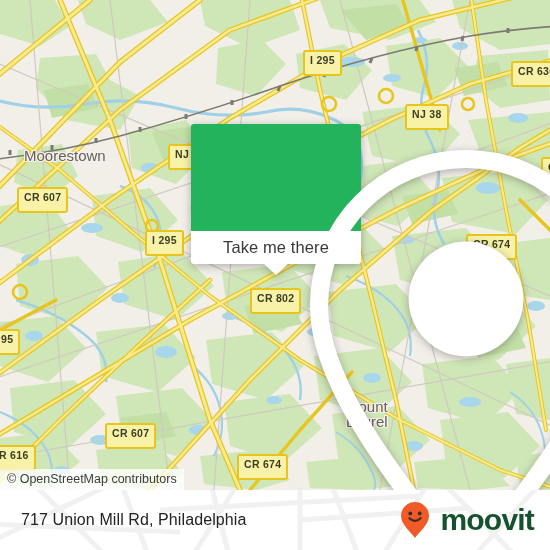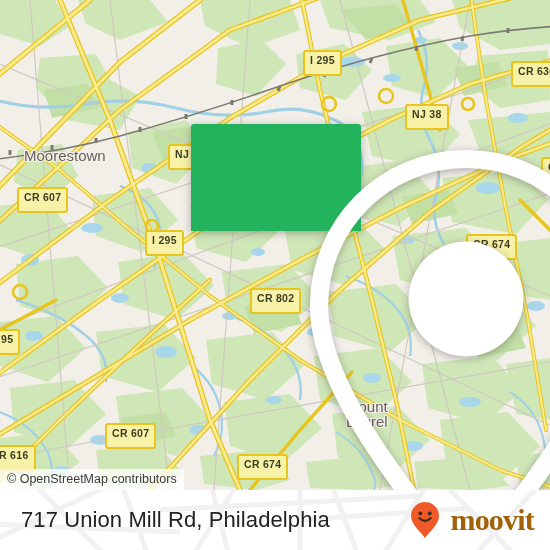--- a/index.html
+++ b/index.html
@@ -138,41 +138,41 @@
     left: 0; top: 0;
     width: 550px; height: 60px;
     opacity: 1;
   }
   #address {
     position: absolute;
     left: 21px;
     top: 50%;
     transform: translateY(-50%);
     color: #222222;
-    font-size: 22px;
+    font-size: 16px;
     letter-spacing: 0.1px;
     white-space: nowrap;
     font-family: "Liberation Sans", sans-serif;
   }
   #logo {
     position: absolute;
     right: 16px;
     top: 50%;
     transform: translateY(-50%);
     display: flex;
     align-items: center;
   }
   #logo-text {
-    color: #a16207;
+    color: #14532d;
     font-size: 30px;
     font-weight: bold;
     letter-spacing: -0.8px;
     line-height: 1;
     margin-left: 10px;
-    font-family: Liberation Serif, serif;
+    font-family: Liberation Sans, sans-serif;
   }
 </style>
 </head>
 <body>
 
 <div id="screen">
 
   <div id="map">
 
     <svg viewBox="0 0 550 490" preserveAspectRatio="none">
@@ -387,20 +387,24 @@
 
     <div id="osm-attrib">© OpenStreetMap contributors</div>
 
     <div id="callout">
       <div id="callout-head">
         <svg width="58" height="70" viewBox="0 0 58 70">
           <path d="M29 5 C17.4 5 8 14.4 8 26 C8 38.5 22 54 29 64 C36 54 50 38.5 50 26 C50 14.4 40.6 5 29 5 Z" fill="none" stroke="#ffffff" stroke-width="2.6"></path>
           <circle cx="29" cy="25" r="8.2" fill="#ffffff"></circle>
         </svg>
       </div>
+      <div id="callout-foot">
+        <span id="callout-label">Take me there</span>
+        <div id="callout-tail"></div>
+      </div>
     </div>
   </div>
 
   <div id="bottombar">
     <svg class="watermark" viewBox="0 0 550 60" preserveAspectRatio="none">
       <g stroke="#f1f1f1" stroke-width="5" fill="none">
         <path d="M-10 52 L120 -10"></path>
         <path d="M30 -10 L110 70"></path>
         <path d="M120 -10 L150 70"></path>
         <path d="M190 70 L240 -10"></path>

